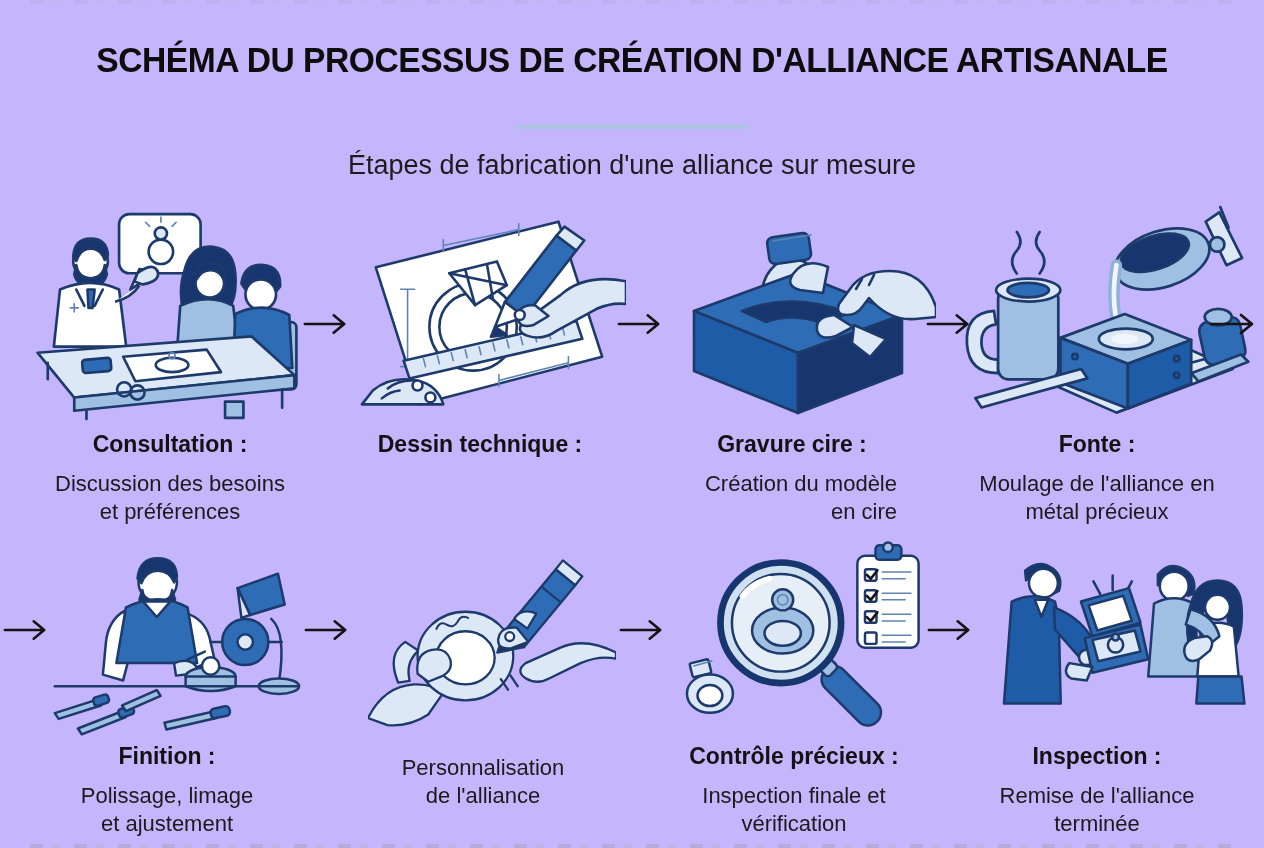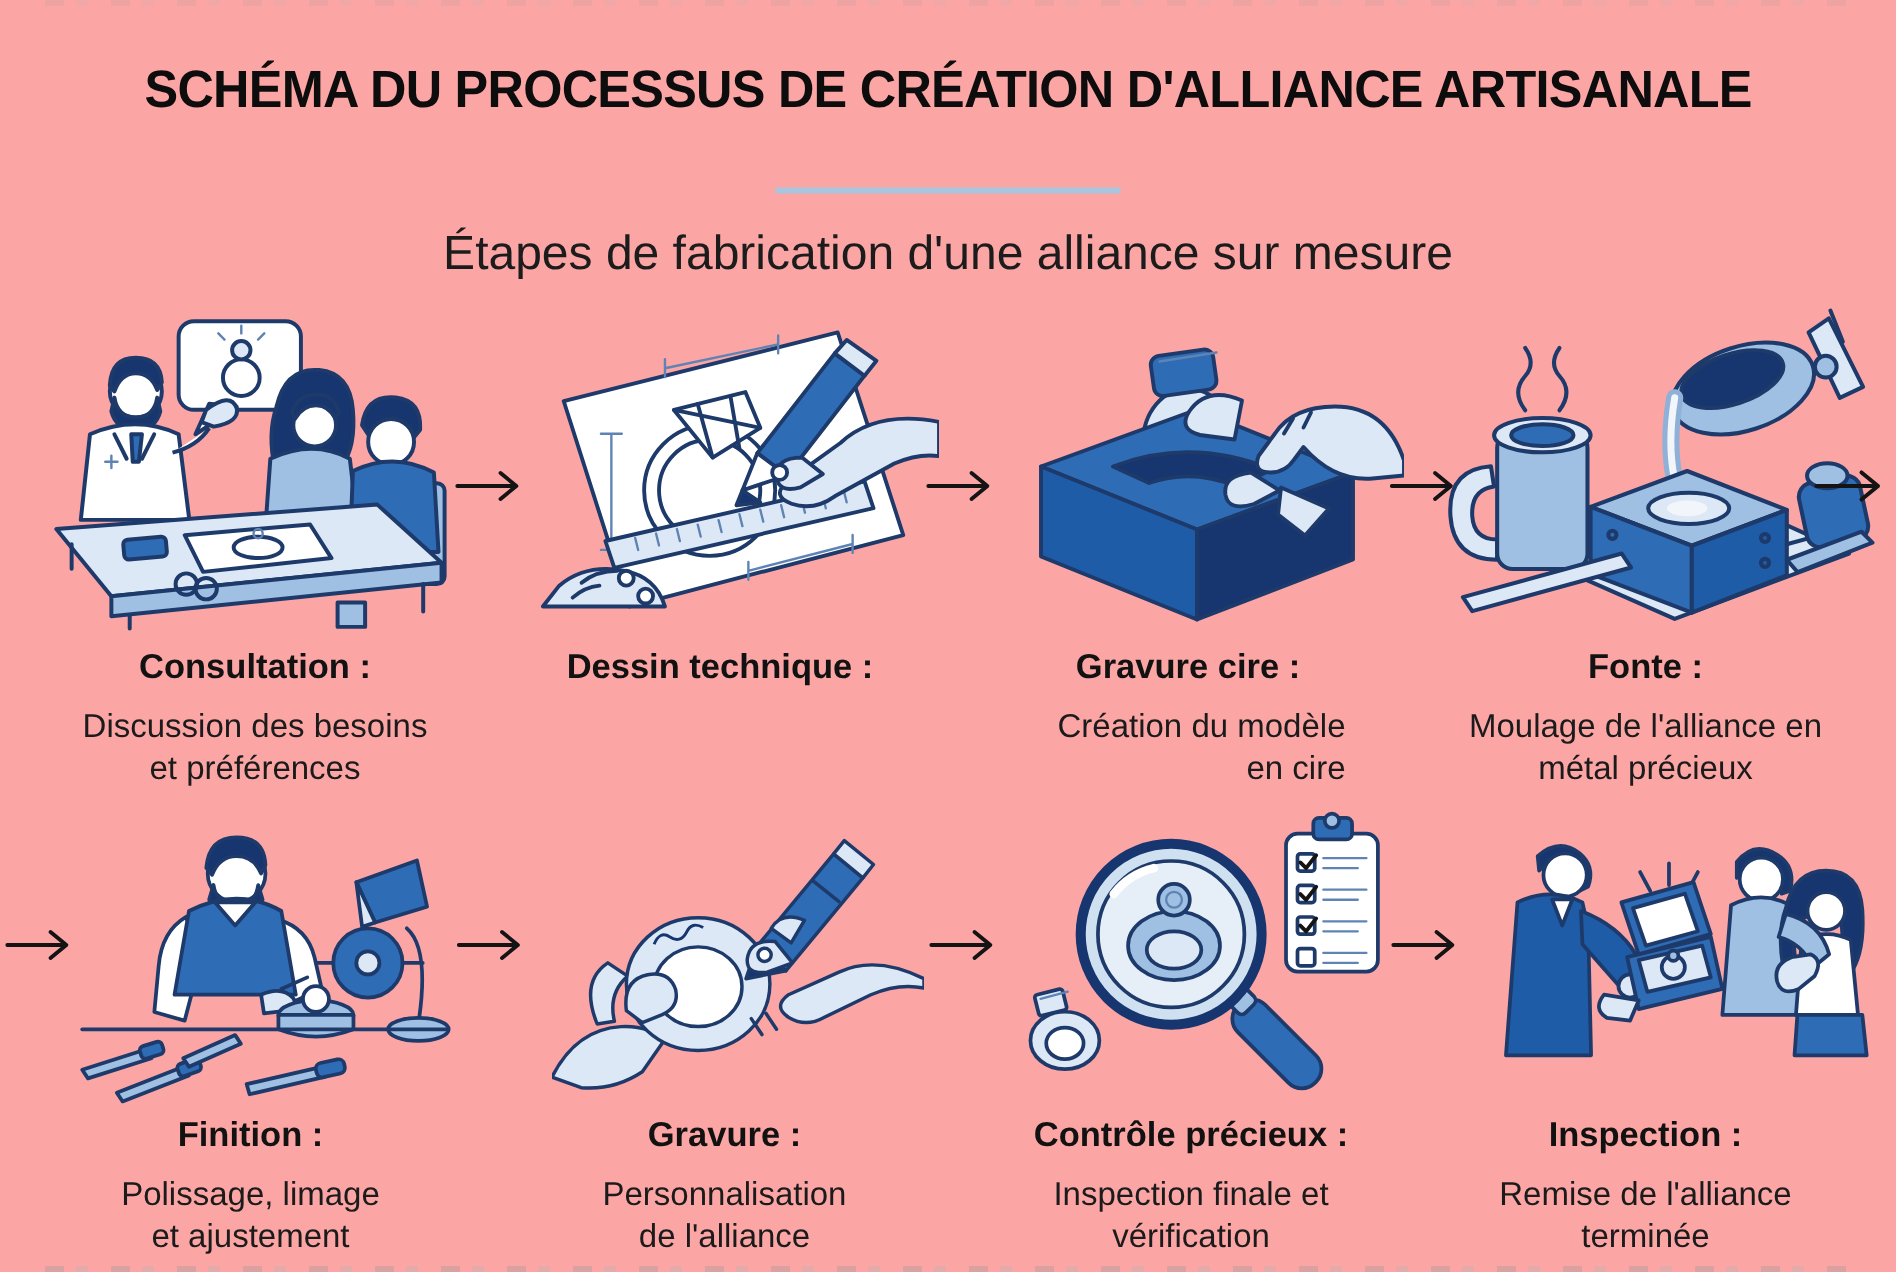--- a/index.html
+++ b/index.html
@@ -1,24 +1,24 @@
 <!DOCTYPE html>
 <html lang="fr"><head>
 <meta charset="utf-8">
 <style>
   html,body{margin:0;padding:0;background:#ffffff;}
-  #stage{position:relative;width:1264px;height:848px;background:#fca5a5;overflow:hidden;
+  #stage{position:relative;width:1264px;height:848px;background:#c4b5fd;overflow:hidden;
          font-family:"Liberation Sans","DejaVu Sans",sans-serif;color:#141414;}
   
   .title-wrap{position:absolute;left:0;top:40px;width:1264px;text-align:center;}
   .title{display:inline-block;font-size:35px;font-weight:800;letter-spacing:-.5px;
          transform:scaleX(.96);transform-origin:center;color:#0d0d0d;white-space:nowrap;}
   .divider{position:absolute;left:517px;top:125px;width:230px;height:4px;background:#a9c6de;}
   .subtitle-wrap{position:absolute;left:0;top:150px;width:1264px;text-align:center;}
-  .subtitle{font-size:32px;font-weight:400;color:#1c1c1c;}
+  .subtitle{font-size:27px;font-weight:400;color:#1c1c1c;}
   
   .cutrow{position:absolute;left:30px;width:1204px;height:4px;opacity:.35;
           background:repeating-linear-gradient(90deg,#9a9a9a 0 13px,transparent 13px 21px,#b5b5b5 21px 29px,transparent 29px 44px);}
   .cutrow.top{top:0;opacity:.14;}
   .cutrow.bottom{top:844px;}
   
   .cell{position:absolute;}
   .cell svg{width:100%;height:100%;display:block;}
   #c1{left:22px;top:208px;width:292px;height:214px;}
   #c2{left:348px;top:205px;width:278px;height:218px;}
@@ -314,21 +314,20 @@
   </div>
   <div class="cap" id="t5">
     <div class="cap-title">Finition :</div>
     <div class="cap-desc">Polissage, limage et ajustement</div>
   </div>
   <div class="cap" id="t4">
     <div class="cap-title">Fonte :</div>
     <div class="cap-desc">Moulage de l'alliance en métal précieux</div>
   </div>
   <div class="cap" id="t6">
-    <div class="cap-title">Gravure :</div>
     <div class="cap-desc">Personnalisation de l'alliance</div>
   </div>
   <div class="cap" id="t7">
     <div class="cap-title">Contrôle précieux :</div>
     <div class="cap-desc">Inspection finale et vérification</div>
   </div>
   <div class="cap" id="t8">
     <div class="cap-title">Inspection :</div>
     <div class="cap-desc">Remise de l'alliance terminée</div>
   </div>

